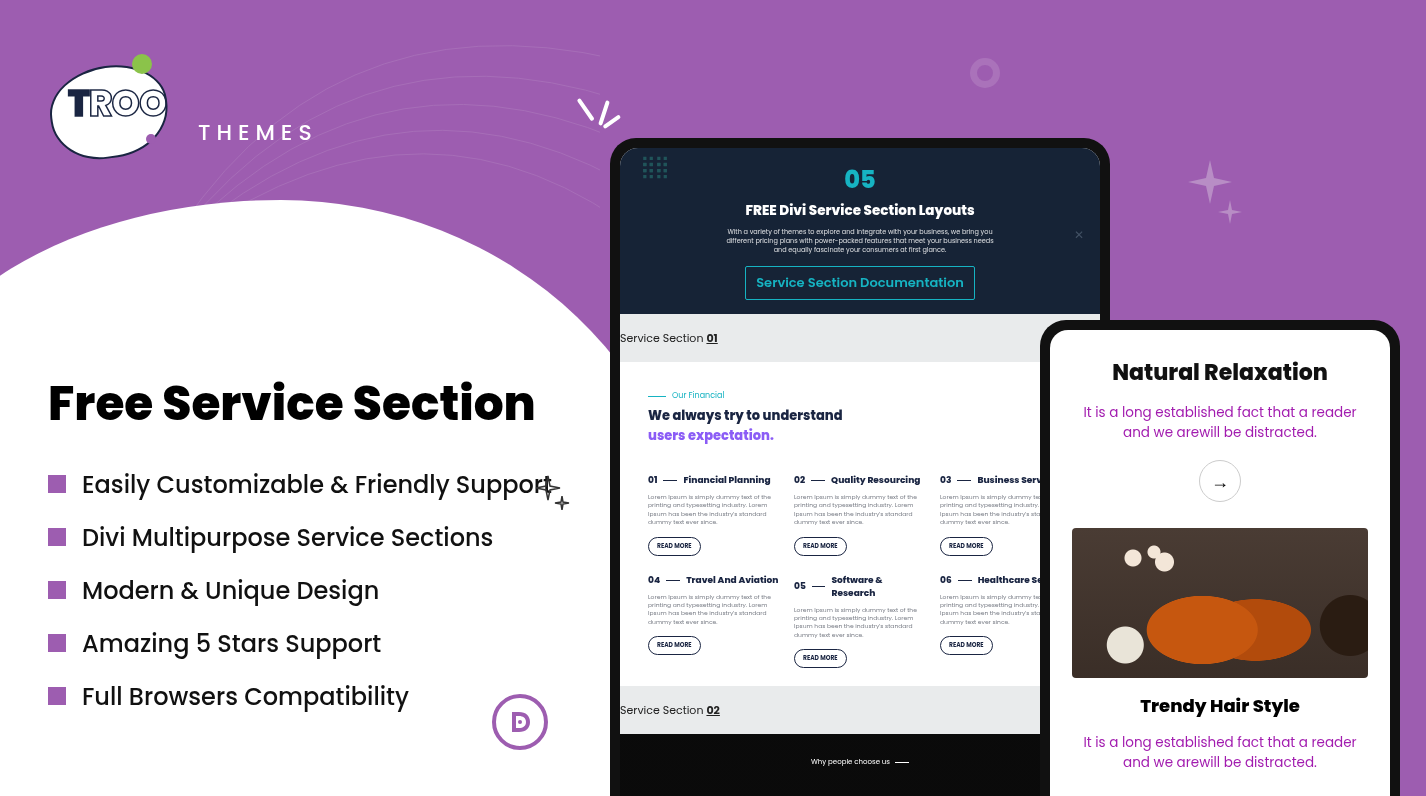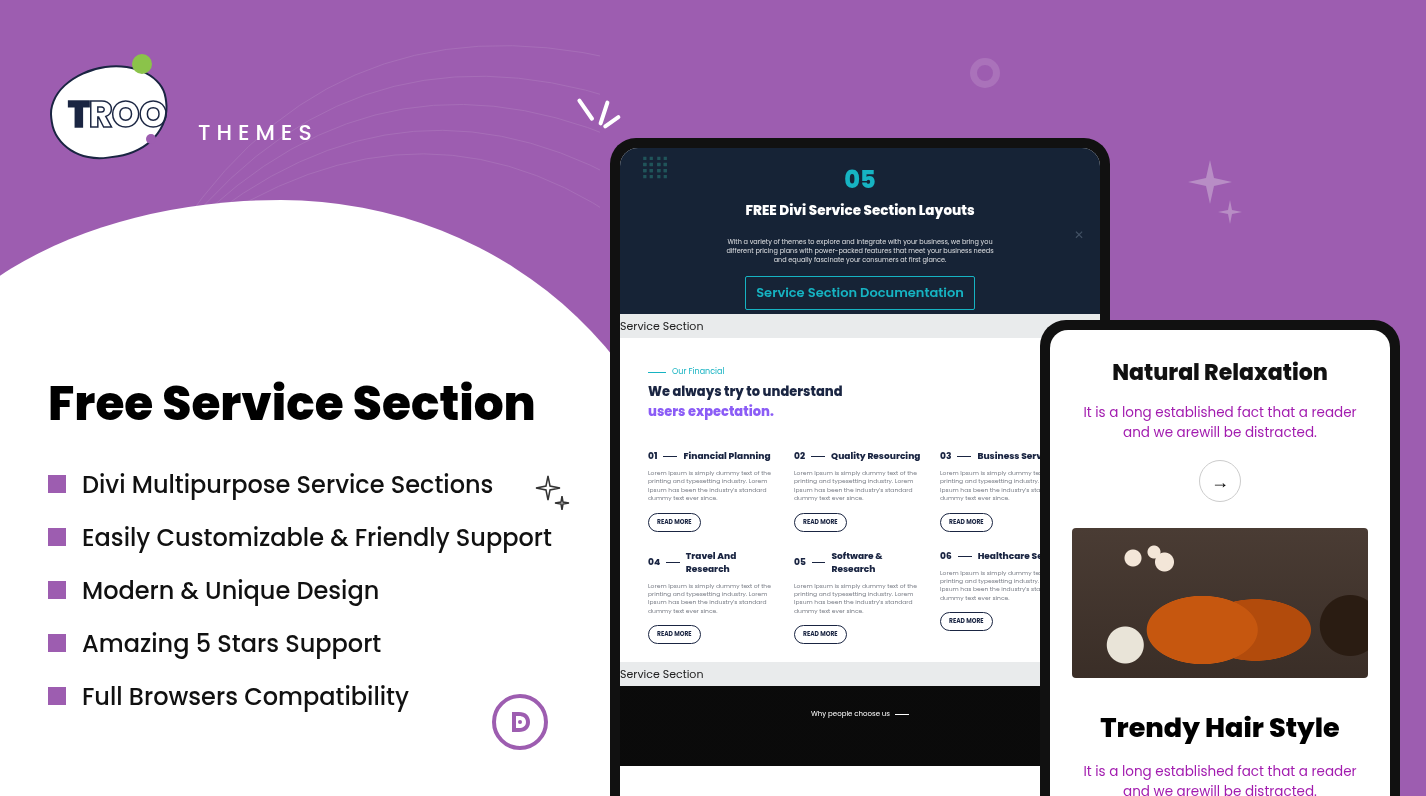--- a/index.html
+++ b/index.html
@@ -104,21 +104,21 @@
     height: 92px;
     background: #fff;
     border-radius: 60% 55% 55% 50% / 55% 50% 60% 55%;
     border: 2px solid #1a2542;
     transform: rotate(-8deg);
   }
   .logo-blob .dot-g { position:absolute; top:2px; left:86px; width:20px; height:20px; background:#8bc34a; border-radius:50%; }
   .logo-blob .dot-p { position:absolute; top:82px; left:100px; width:10px; height:10px; background:#9d5db0; border-radius:50%; }
   .logo-blob .troo {
     position: absolute;
-    top: 35px;
+    top: 24px;
     left: 22px;
     font-weight: 800;
     font-size: 36px;
     letter-spacing: -1px;
     color: #1a2542;
     -webkit-text-stroke: 1.5px #1a2542;
     -webkit-text-fill-color: transparent;
   }
   .logo-blob .troo .t { -webkit-text-fill-color:#1a2542; }
   .logo-themes {
@@ -204,30 +204,30 @@
     background: #162336;
     height: 166px;
     padding: 14px 30px 0;
     text-align: center;
     color: #fff;
     position: relative;
   }
   .tb-hero-dots { position:absolute; top:16px; left:20px; color:#20545a; font-size:22px; letter-spacing:-2px; line-height:6px;}
   .tb-hero-num { color:#16b3c2; font-size:24px; font-weight:800; }
   .tb-hero-title { font-size:13.5px; font-weight:800; margin-top:4px;}
-  .tb-hero-desc { font-size:6.5px; line-height:1.4; margin:16px auto 0; max-width:270px; opacity:.85;}
+  .tb-hero-desc { font-size:6.5px; line-height:1.4; margin:6px auto 0; max-width:270px; opacity:.85;}
   .tb-hero-btn {
     display:inline-block; margin-top:12px; border:1px solid #16b3c2; color:#16b3c2;
     font-size:13px; padding:6px 10px; border-radius:2px; font-weight:600;
   }
   .tb-close { position:absolute; top:78px; right:16px; color:#425164; font-size:12px; font-weight:300;}
   .tb-section-label {
     background: #e9ebec;
-    height: 24px;
-    display:flex; align-items:center; justify-content:space-between;
+    height: 48px;
+    display:flex; align-items:center; justify-content:flex-start;
     font-size: 11px;
     color:#222;
   }
   .tb-section-label .num { text-decoration: underline; font-weight:700; margin-left:3px;}
   .tb-services {
     padding: 28px 28px 18px;
     background:#fff;
   }
   .tb-eyebrow { font-size:8px; color:#16b3c2; display:flex; align-items:center; gap:6px;}
   .tb-eyebrow::before { content:""; width:18px; height:1px; background:#16b3c2; display:inline-block;}
@@ -281,21 +281,21 @@
       radial-gradient(ellipse at 62% 68%, #b24b0c 55px, transparent 56px),
       linear-gradient(#4a3c34,#3a2e27);
     position:relative;
   }
   .ts-image::after{
     content:""; position:absolute; top:10px; left:40px; width:70px; height:40px;
     background: radial-gradient(circle at 30% 50%, #f3e6d8 8px, transparent 9px),
                 radial-gradient(circle at 60% 35%, #f3e6d8 6px, transparent 7px),
                 radial-gradient(circle at 75% 60%, #f3e6d8 9px, transparent 10px);
   }
-  .ts-title2 { font-size:27px; font-weight:800; margin-top:30px;}
+  .ts-title2 { font-size:18px; font-weight:800; margin-top:14px;}
 </style>
 </head>
 <body>
 
 <div class="purple-bg"></div>
 
 <svg class="deco-lines" viewBox="0 0 420 280" preserveAspectRatio="none">
   <path d="M-20 260 Q 140 -10 440 60"></path>
   <path d="M-20 260 Q 160 10 440 100"></path>
   <path d="M-20 260 Q 180 30 440 140"></path>
@@ -326,25 +326,25 @@
   <span></span><span></span><span></span>
 </div>
 
 <div class="hero">
   <h1>
     <span>Free Service Section</span><br>
   </h1>
   <div class="features">
     <div class="feature-row">
         <div class="bullet"></div>
-        <span>Divi Multipurpose Service Sections</span>
+        <span>Easily Customizable &amp; Friendly Support</span>
       </div>
     <div class="feature-row">
         <div class="bullet"></div>
-        <span>Easily Customizable &amp; Friendly Support</span>
+        <span>Divi Multipurpose Service Sections</span>
       </div>
     <div class="feature-row">
         <div class="bullet"></div>
         <span>Modern &amp; Unique Design</span>
       </div>
     <div class="feature-row">
         <div class="bullet"></div>
         <span>Amazing 5 Stars Support</span>
       </div>
     <div class="feature-row">
@@ -398,21 +398,21 @@
               <span>Quality Resourcing</span>
             </div><div class="svc-desc">Lorem Ipsum is simply dummy text of the printing and typesetting industry. Lorem Ipsum has been the industry's standard dummy text ever since.</div><a class="svc-btn">READ MORE</a></div>
           <div class="svc"><div class="svc-title">
               <span class="n">03</span>
               <span class="dash"></span>
               <span>Business Service</span>
             </div><div class="svc-desc">Lorem Ipsum is simply dummy text of the printing and typesetting industry. Lorem Ipsum has been the industry's standard dummy text ever since.</div><a class="svc-btn">READ MORE</a></div>
           <div class="svc"><div class="svc-title">
               <span class="n">04</span>
               <span class="dash"></span>
-              <span>Travel And Research</span>
+              <span>Travel And Aviation</span>
             </div><div class="svc-desc">Lorem Ipsum is simply dummy text of the printing and typesetting industry. Lorem Ipsum has been the industry's standard dummy text ever since.</div><a class="svc-btn">READ MORE</a></div>
           <div class="svc"><div class="svc-title">
               <span class="n">05</span>
               <span class="dash"></span>
               <span>Software &amp; Research</span>
             </div><div class="svc-desc">Lorem Ipsum is simply dummy text of the printing and typesetting industry. Lorem Ipsum has been the industry's standard dummy text ever since.</div><a class="svc-btn">READ MORE</a></div>
           <div class="svc"><div class="svc-title">
               <span class="n">06</span>
               <span class="dash"></span>
               <span>Healthcare Serv</span>

